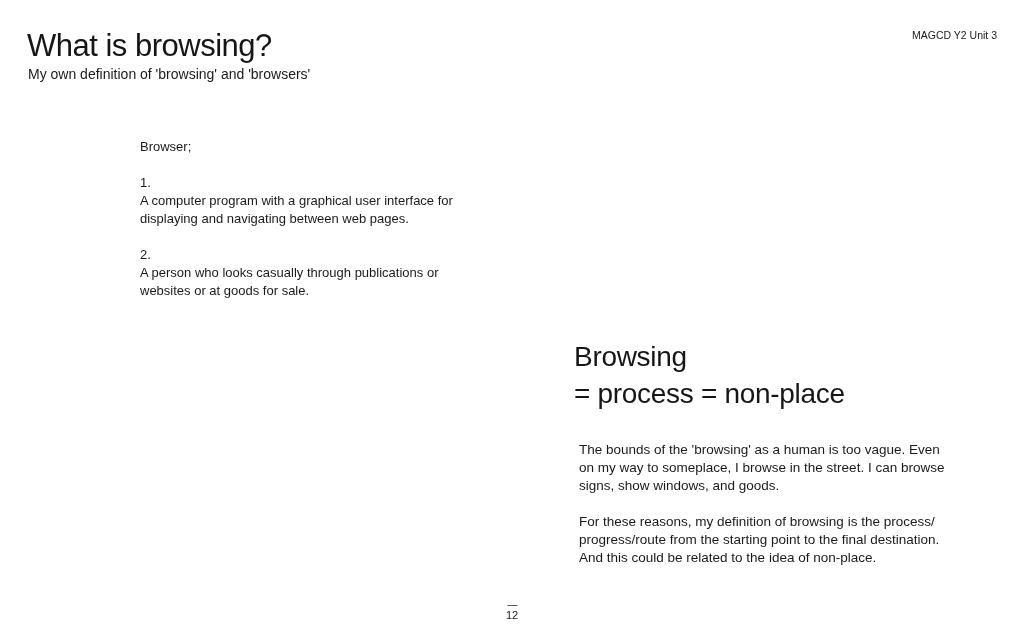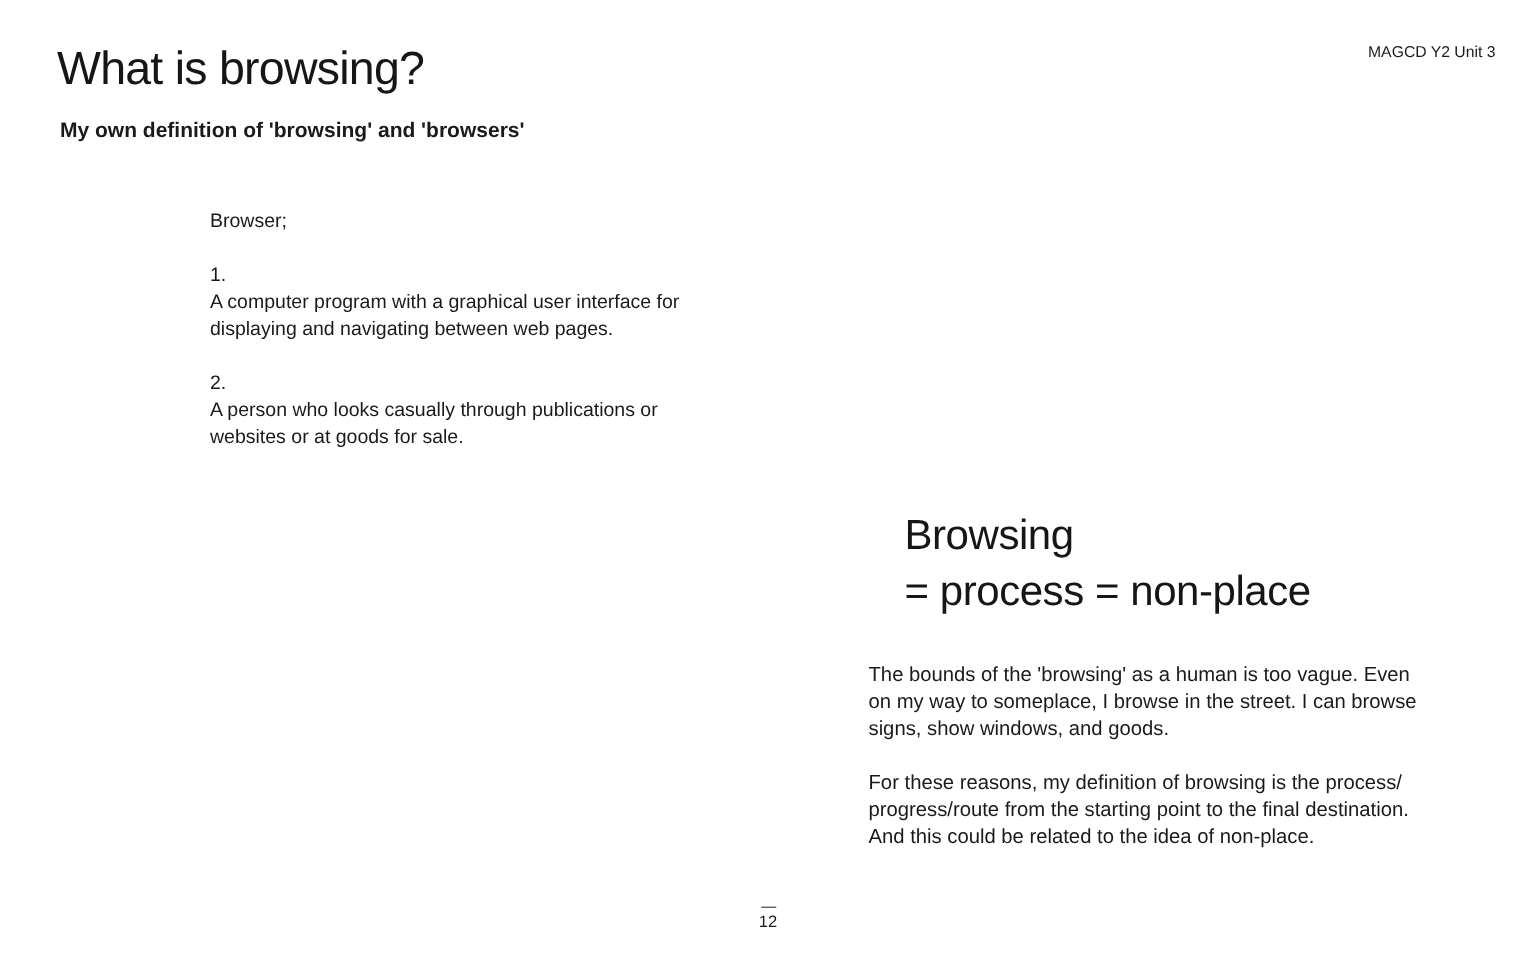--- a/index.html
+++ b/index.html
@@ -11,37 +11,37 @@
     position: relative;
     width: 1024px;
     height: 640px;
     background: #ffffff;
     overflow: hidden;
     font-family: "Liberation Sans", "DejaVu Sans", sans-serif;
     color: #1a1a1a;
   }
   .slide-title {
     position: absolute;
-    left: 38px;
+    left: 27px;
     top: 28px;
     font-size: 31px;
     font-weight: 400;
     letter-spacing: -0.5px;
     line-height: 1.15;
     margin: 0;
     color: #161616;
   }
   .slide-subtitle {
     position: absolute;
     left: 28px;
     top: 65px;
     font-size: 14px;
-    font-weight: 700;
+    font-weight: 400;
     line-height: 1.3;
-    margin: 12px;
+    margin: 0;
     color: #1a1a1a;
   }
   .course-label {
     position: absolute;
     right: 27px;
     top: 29px;
     font-size: 10.5px;
     font-weight: 400;
     color: #1a1a1a;
     text-align: left;
@@ -51,21 +51,21 @@
     left: 140px;
     top: 138px;
     width: 400px;
     font-size: 13px;
     line-height: 18px;
     white-space: pre-line;
     color: #1a1a1a;
   }
   .statement-heading {
     position: absolute;
-    left: 603px;
+    left: 574px;
     top: 338px;
     font-size: 28px;
     font-weight: 400;
     letter-spacing: -0.3px;
     line-height: 37px;
     margin: 0;
     white-space: pre-line;
     color: #161616;
   }
   .statement-body {

